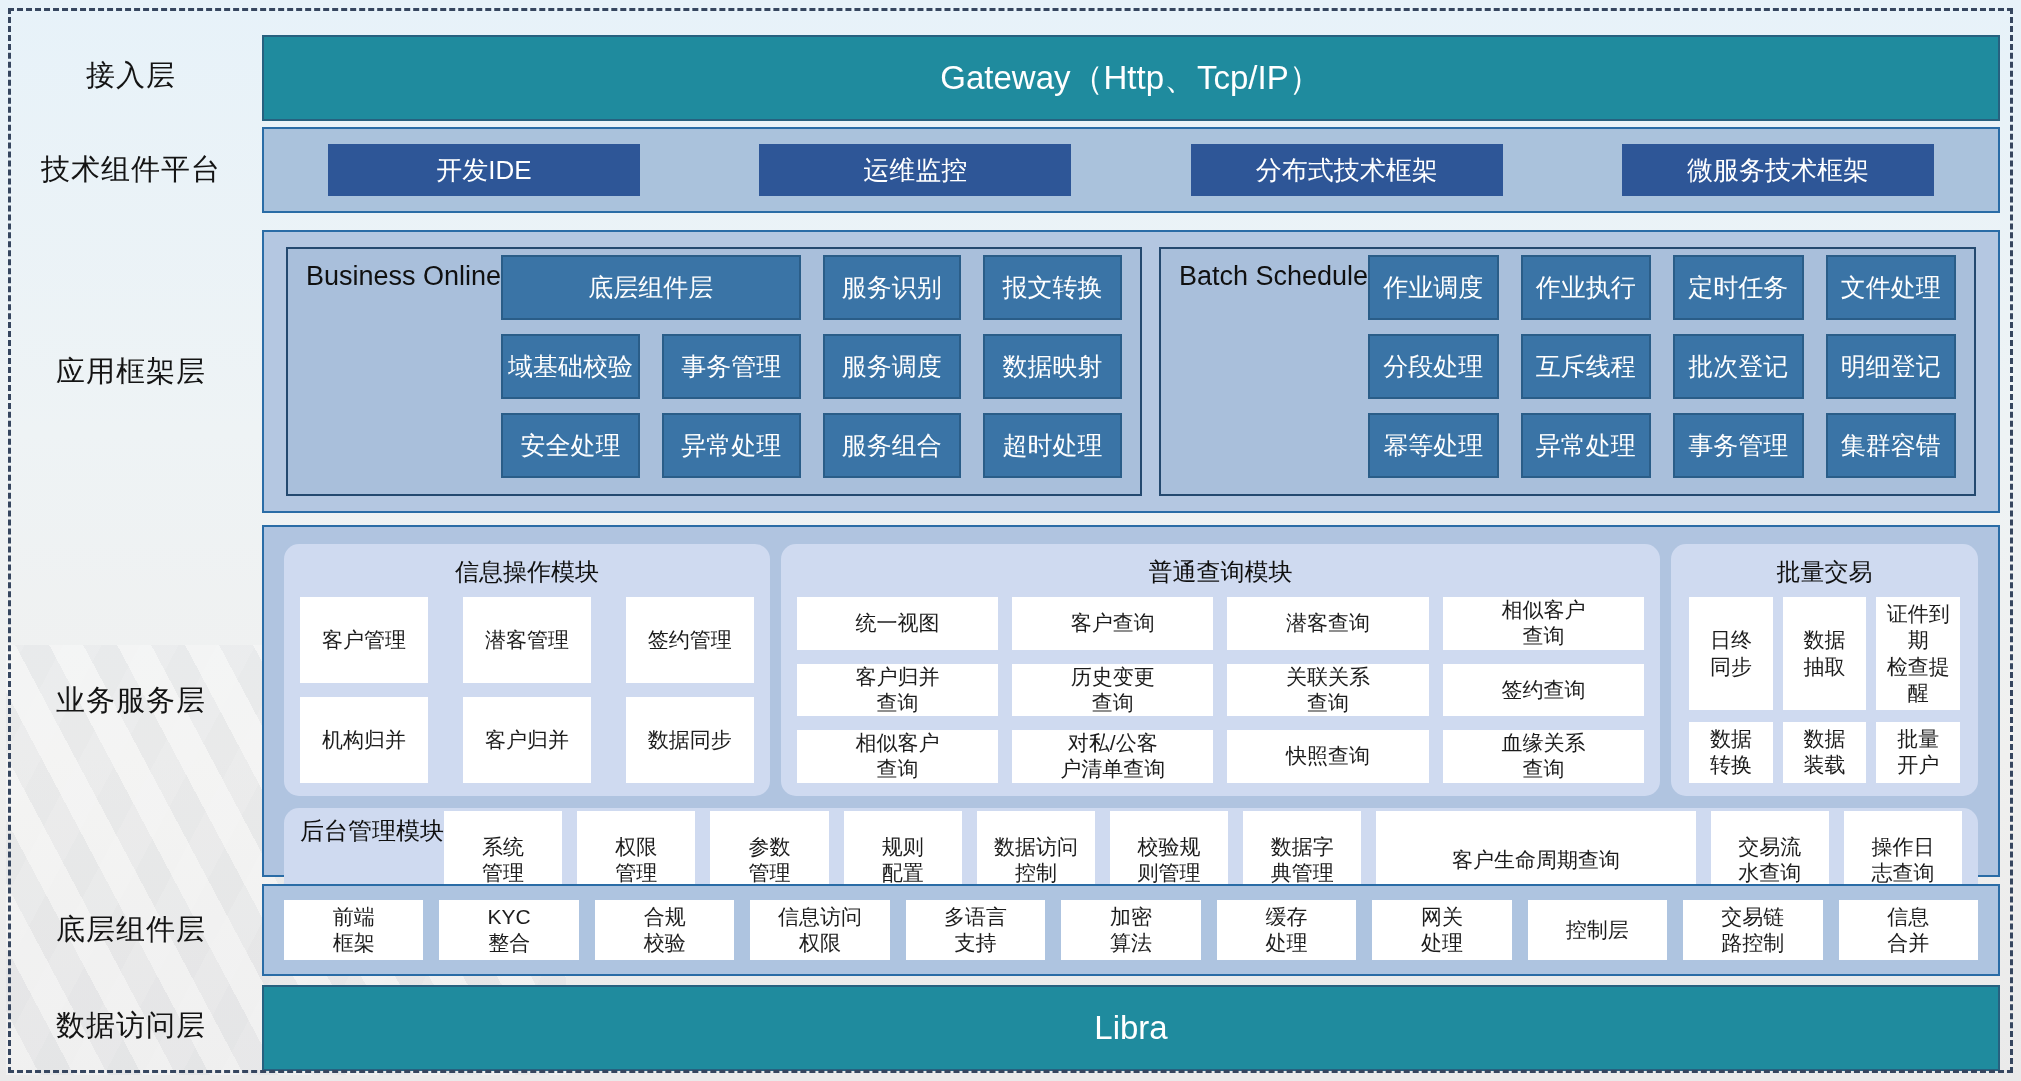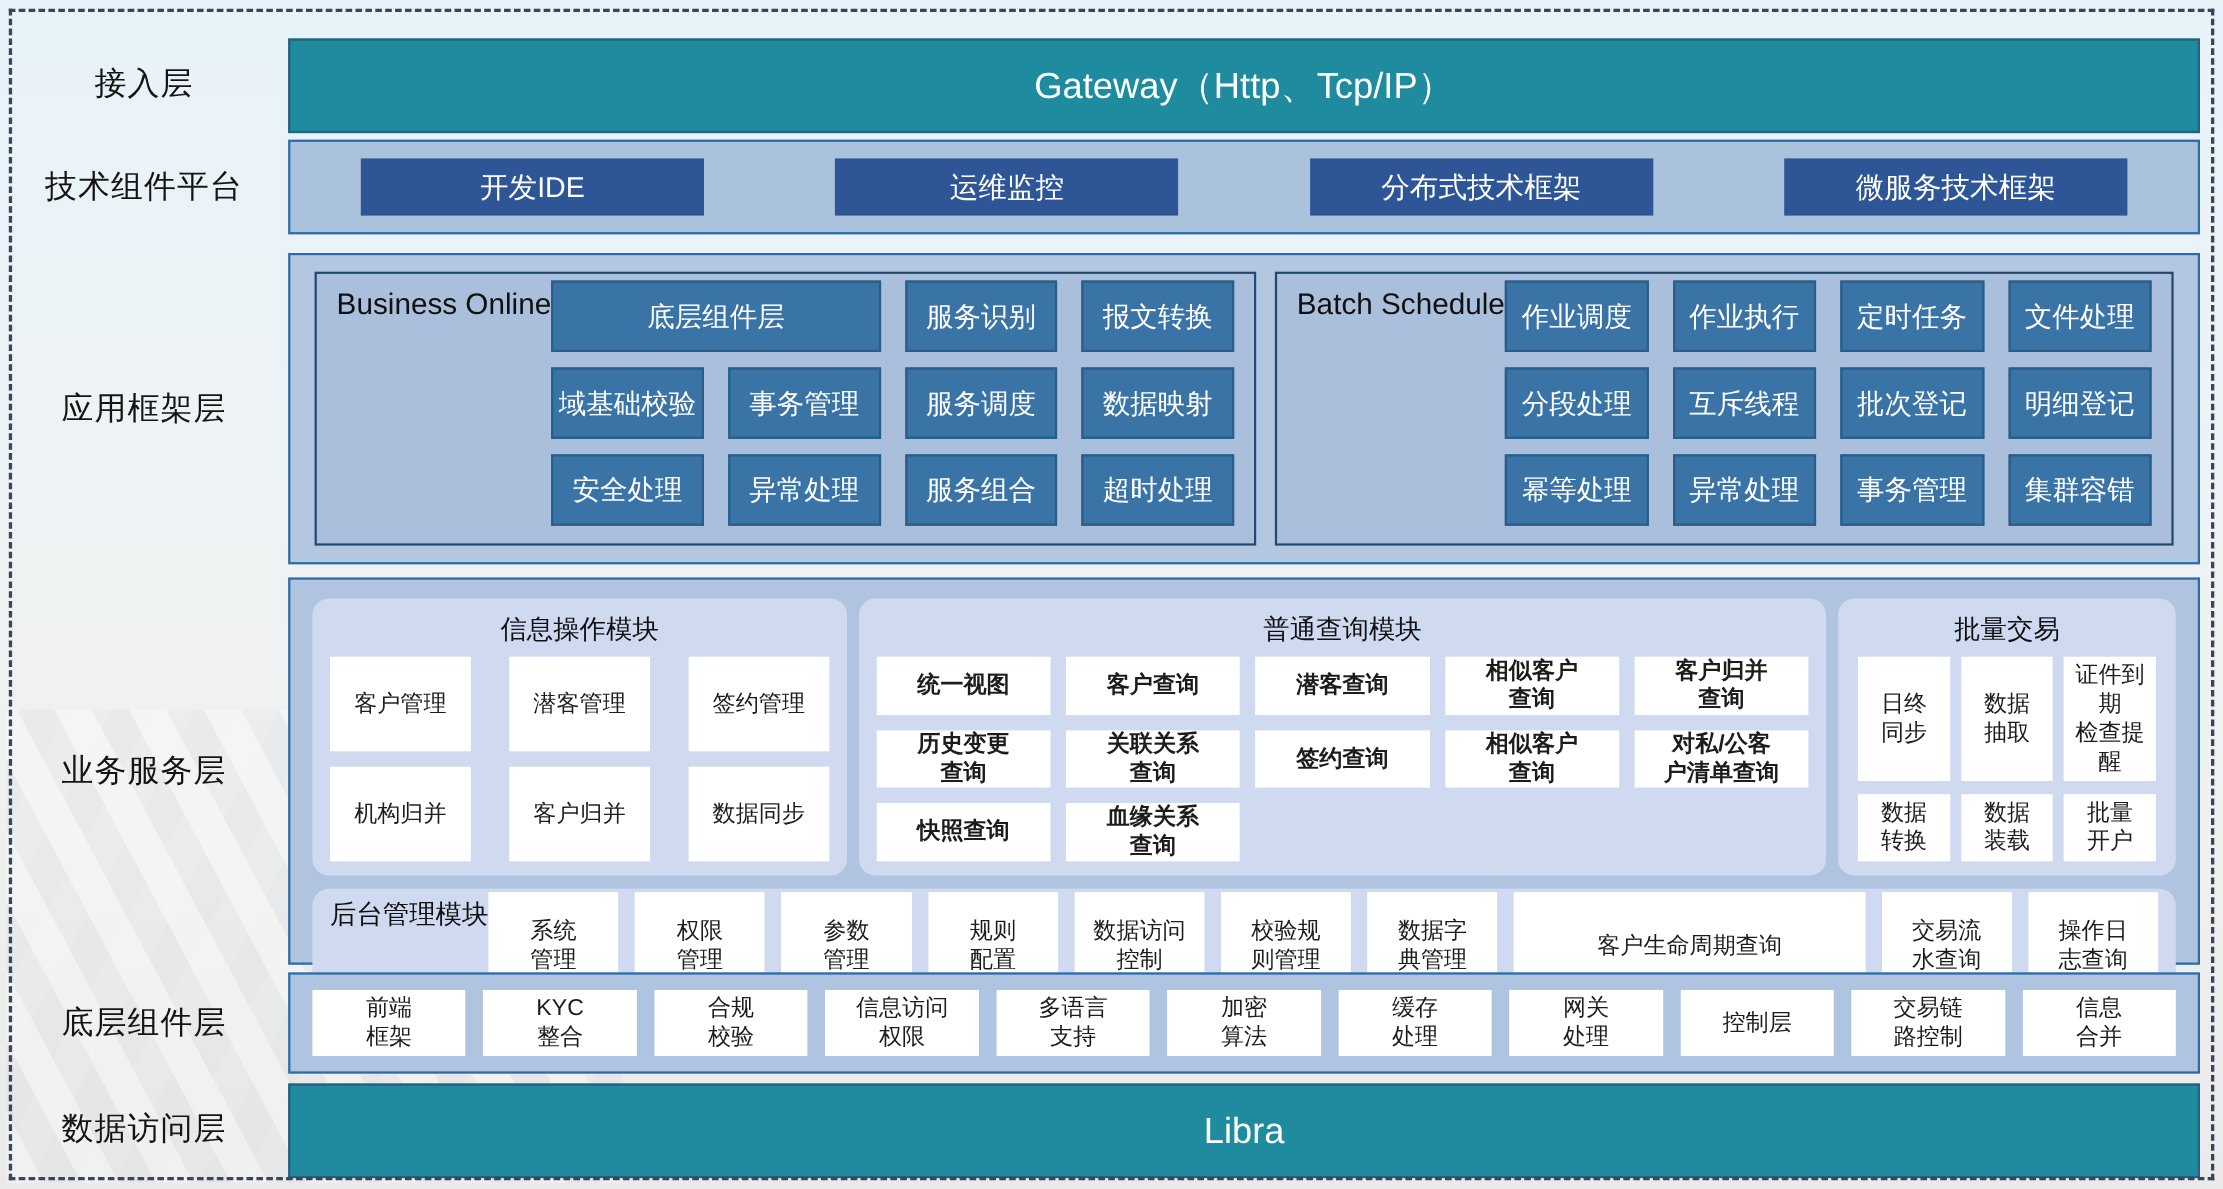--- a/index.html
+++ b/index.html
@@ -173,21 +173,21 @@
               <div class="white-box">客户管理</div>
               <div class="white-box">潜客管理</div>
               <div class="white-box">签约管理</div>
               <div class="white-box">机构归并</div>
               <div class="white-box">客户归并</div>
               <div class="white-box">数据同步</div>
             </div>
           </div>
           <div class="svc-module svc-m1">
             <div class="svc-title">普通查询模块</div>
-            <div class="svc-grid" style="grid-template-columns: repeat(5, 1fr); font-weight: bold;">
+            <div class="svc-grid" style="grid-template-columns: repeat(4, 1fr);">
               <div class="white-box">统一视图</div>
               <div class="white-box">客户查询</div>
               <div class="white-box">潜客查询</div>
               <div class="white-box">相似客户
 查询</div>
               <div class="white-box">客户归并
 查询</div>
               <div class="white-box">历史变更
 查询</div>
               <div class="white-box">关联关系

